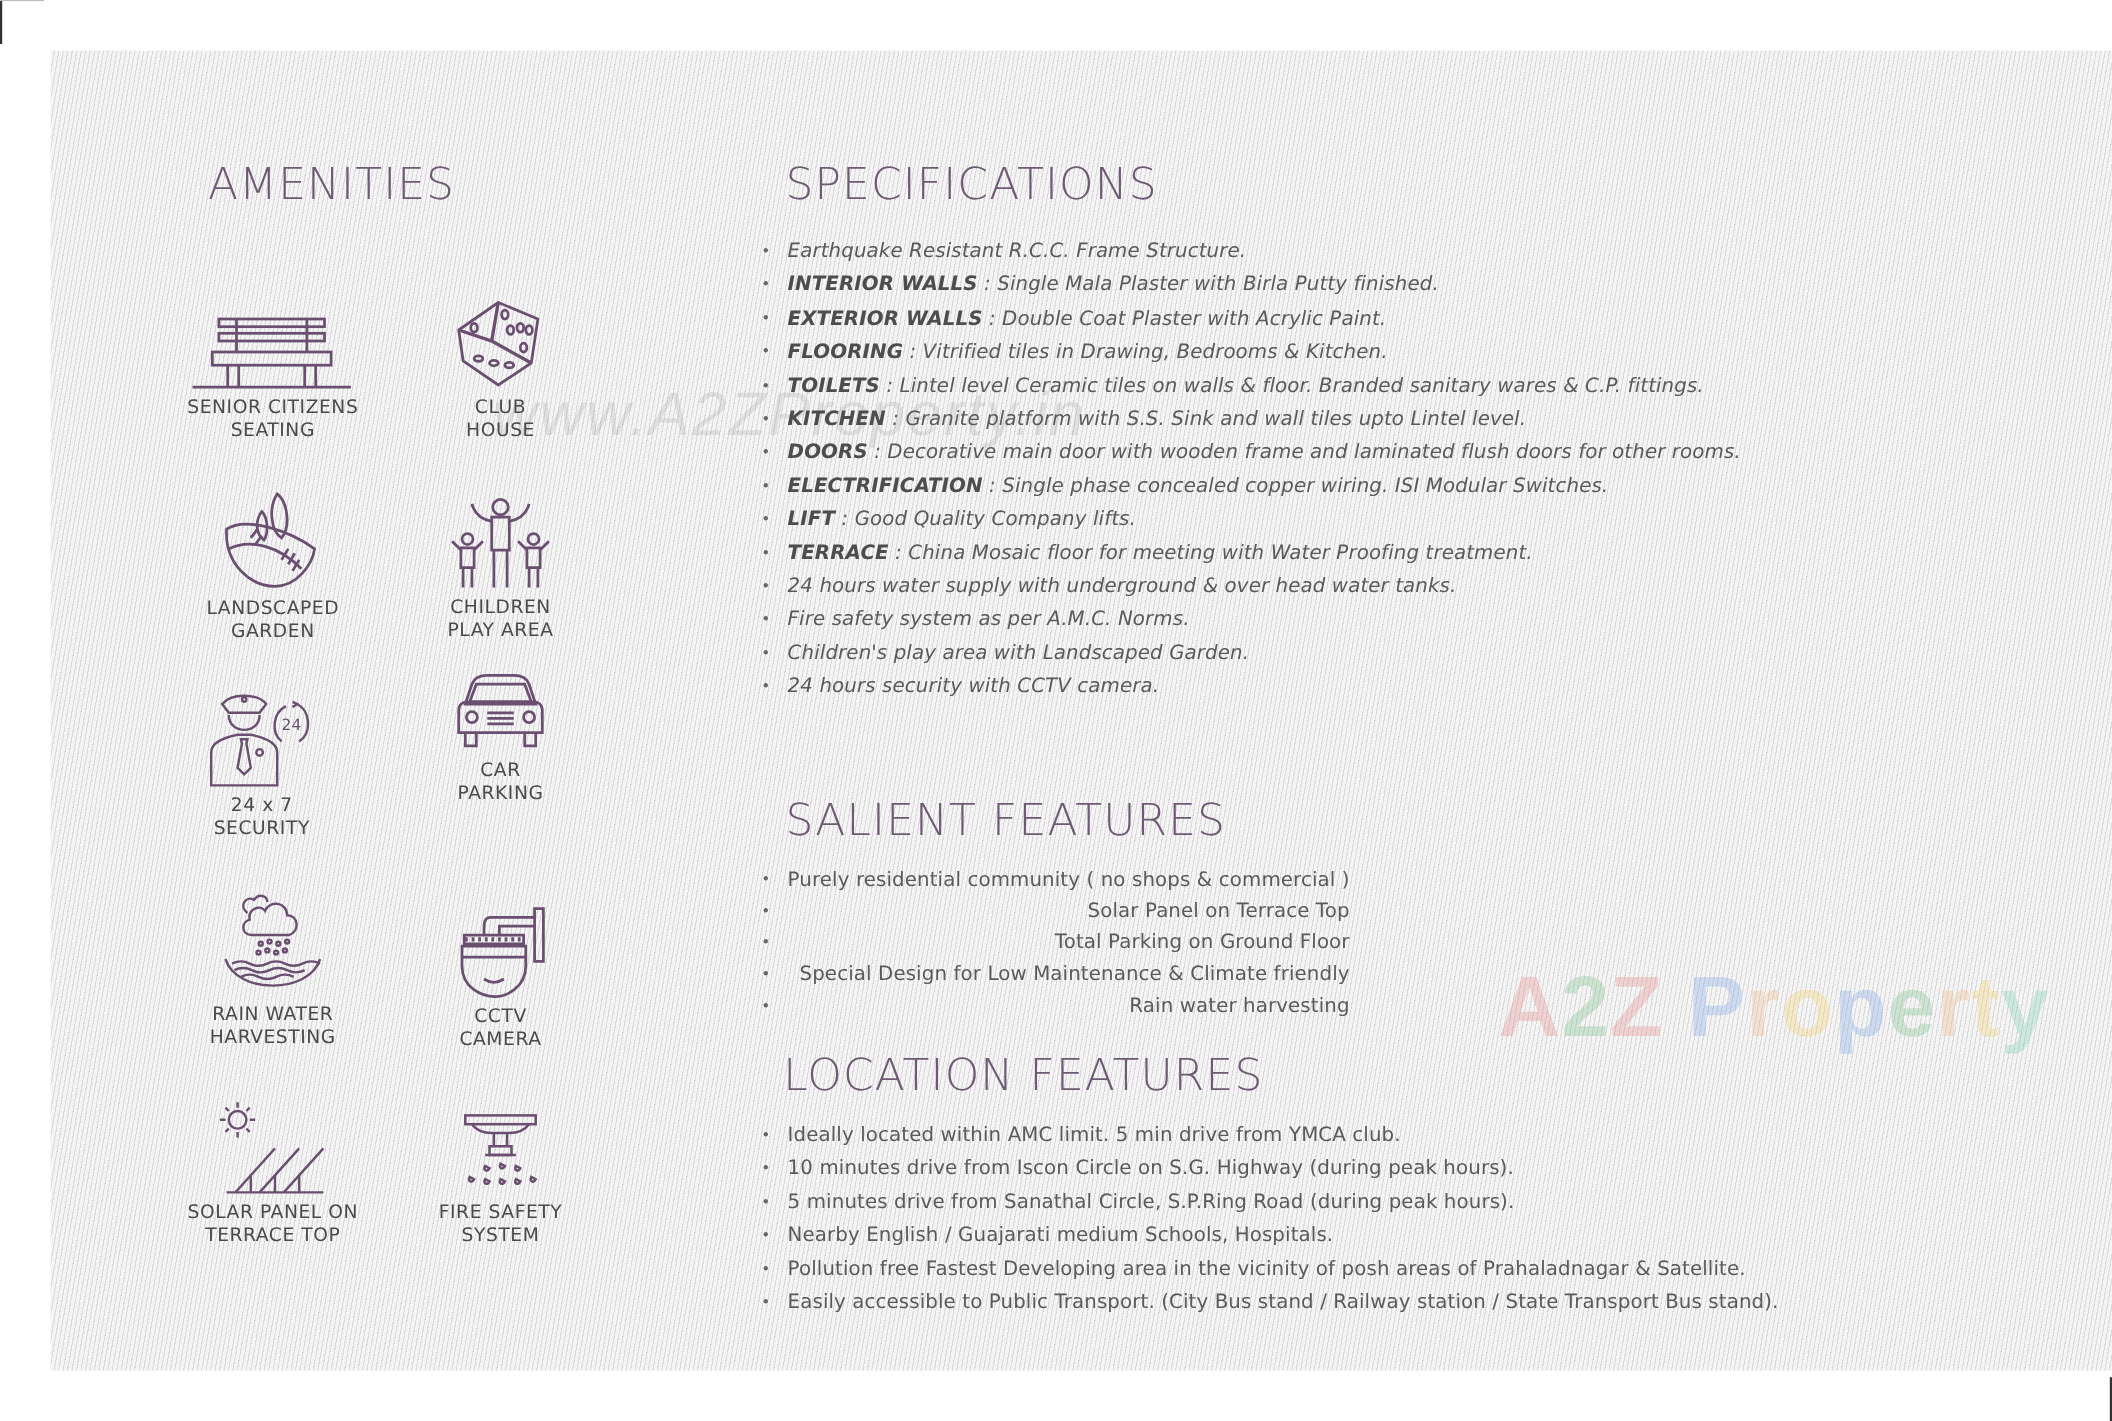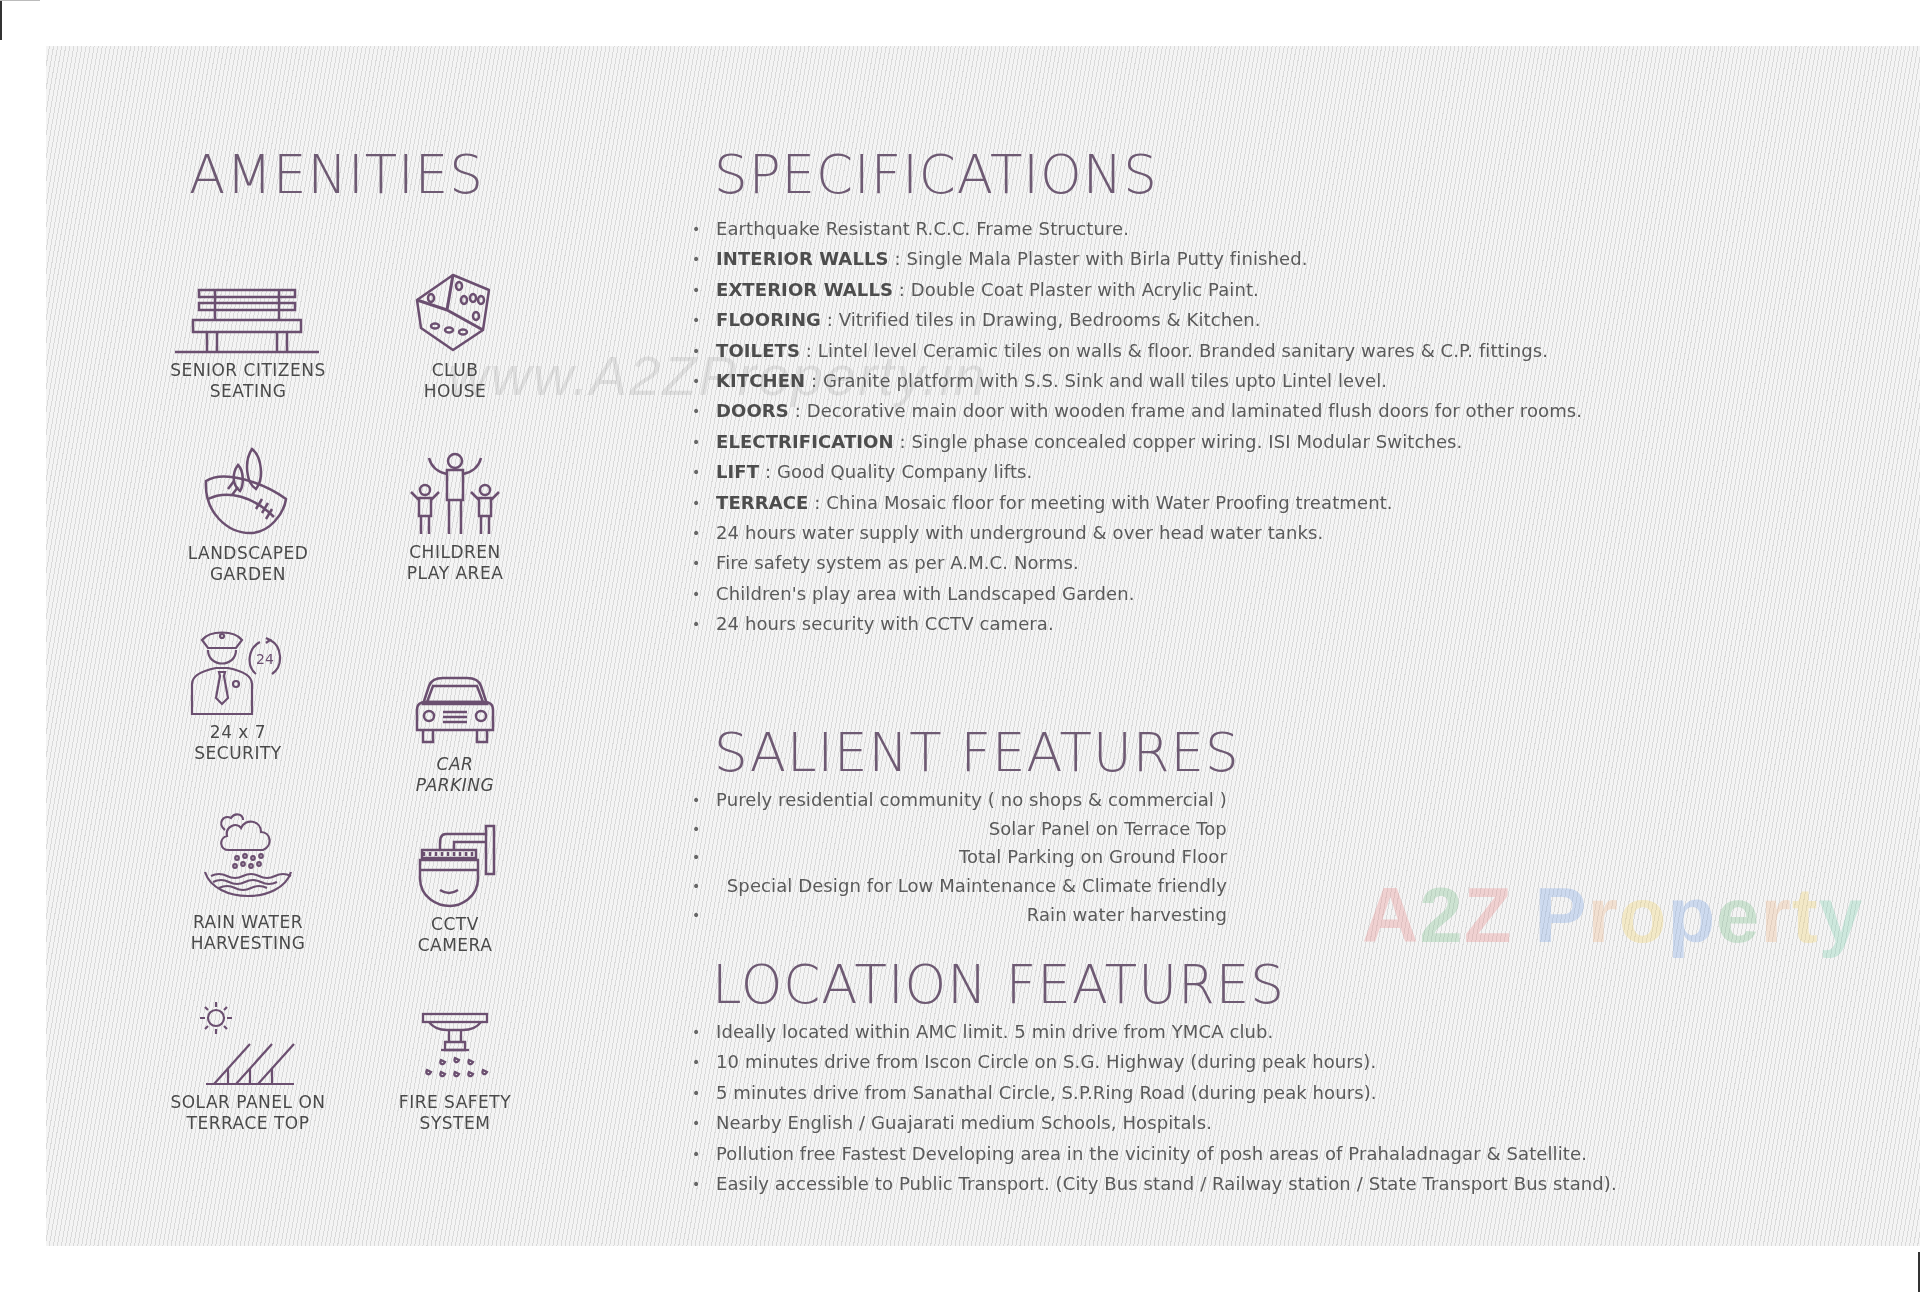--- a/index.html
+++ b/index.html
@@ -11,21 +11,21 @@
     background-color: #f4f4f4;
     background-image:
       repeating-linear-gradient(100deg, rgba(0,0,0,0) 0px, rgba(0,0,0,0) 3px, rgba(170,170,170,0.35) 3px, rgba(170,170,170,0.35) 4px);
   }
   .corner-mark-tl { position: absolute; left: 0; top: 0; width: 2px; height: 40px; background: #333; }
   .corner-mark-tl-h { position: absolute; left: 0; top: 0; width: 40px; height: 1px; background: #bbb; }
   .corner-mark-br { position: absolute; right: 0; bottom: 0; width: 2px; height: 40px; background: #333; }
 
   .section-title {
     position: absolute; font-family: "DejaVu Sans", sans-serif; font-weight: 200;
-    color: #6e5a73; letter-spacing: 1px; font-size: 53px; line-height: 1;
+    color: #6e5a73; letter-spacing: 1px; font-size: 40px; line-height: 1;
     -webkit-text-stroke: 0px; font-stretch: condensed;
   }
 
   
   .amenity { position: absolute; width: 190px; text-align: center; }
   .amenity svg { display: block; margin: 0 auto; }
   .amenity-label {
     display: block; margin-top: 6px; font-size: 17px; line-height: 21px;
     letter-spacing: 0.5px; color: #4a4a4a; white-space: pre-line;
   }
@@ -33,21 +33,21 @@
   
   .bullet-list { position: absolute; list-style: none; }
   .bullet-list li {
     position: relative; padding-left: 24px; font-size: 18px; color: #5a5a5a;
     white-space: nowrap; letter-spacing: 0.1px;
   }
   .bullet-list li::before {
     content: "\2022"; position: absolute; left: 0; top: 0; color: #666; font-size: 14px;
   }
   .bullet-list li b { font-weight: bold; color: #4d4d4d; }
-  .spec-list li { height: 30.4px; line-height: 30.4px; }
+  .spec-list li { height: 30.4px; line-height: 30.4px; font-style: italic; }
   .salient-list li { height: 28.7px; line-height: 28.7px; }
   .location-list li { height: 30.4px; line-height: 30.4px; }
 
   .watermark-url {
     position: absolute; left: 448px; top: 343px; font-size: 56px; font-style: italic;
     color: rgba(150,150,150,0.22); letter-spacing: 2px; white-space: nowrap;
     font-family: "Liberation Sans", sans-serif;
     text-align: right;
   }
   .brand-watermark {
@@ -141,21 +141,21 @@
     <path d="M33 44 h6 l-1 4 l4 22 l-6 6 l-6 -6 l4 -22 Z"></path>
     <circle cx="50" cy="56" r="3"></circle>
     <path d="M74 14 C62 20 60 38 70 46 M84 12 C96 18 98 38 86 46"></path>
     <path d="M80 10 l4 2 l-4 3"></path>
     <text x="70" y="36" font-size="14" fill="#6b4f70" stroke="none" font-family="DejaVu Sans, sans-serif">24</text>
   </svg>
   <span class="amenity-label">24 x 7
 SECURITY</span>
 </div>
 
-<div class="amenity" style="left:360px; top:676px;font-style:italic;">
+<div class="amenity" style="left:360px; top:612px;">
   <svg width="84" height="72" viewBox="0 0 84 72" fill="none" stroke="#6b4f70" stroke-width="2.5">
     <path d="M16 10 C18 4 24 2 30 2 H54 C60 2 66 4 68 10 L74 28 H10 Z"></path>
     <path d="M20 10 H64 L70 26 H14 Z"></path>
     <path d="M4 34 C4 28 8 26 12 26 H72 C76 26 80 28 80 34 V54 H4 Z"></path>
     <circle cx="16" cy="40" r="5"></circle>
       <circle cx="68" cy="40" r="5"></circle>
     <path d="M30 36 H54 M30 41 H54 M30 46 H54"></path>
     <path d="M10 54 v12 h10 v-12 M64 54 v12 h10 v-12"></path>
   </svg>
   <span class="amenity-label">CAR

